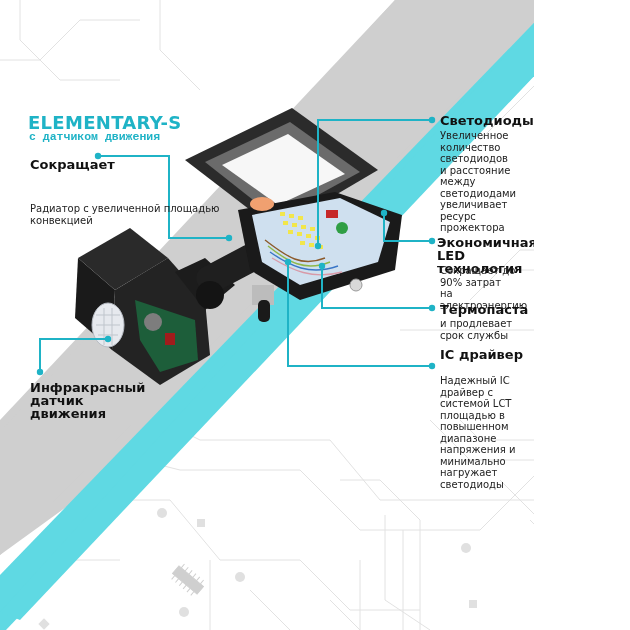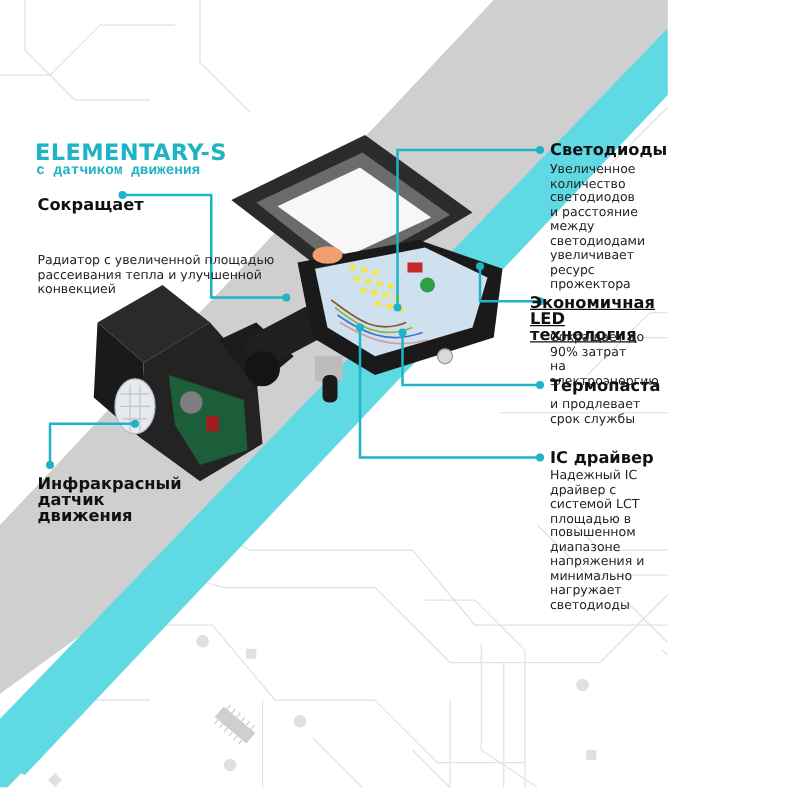--- a/index.html
+++ b/index.html
@@ -175,46 +175,45 @@
         <circle cx="108" cy="339" r="3.2"></circle>
     </g>
   </svg>
 
   <div class="title">ELEMENTARY-S</div>
   <div class="subtitle">с датчиком движения</div>
 
   <div class="callout-title" style="left:30px; top:158px;">Сокращает</div>
   <div class="callout-desc" style="left:30px; top:175px;margin-top:28px;">
     <div>Радиатор с увеличенной площадью</div>
-    <div>рассеивания тепла и улучшенной</div>
     <div>конвекцией</div>
   </div>
 
   <div class="callout-title" style="left:440px; top:114px;">Светодиоды</div>
   <div class="callout-desc" style="left:440px; top:130px;">
     <div>Увеличенное количество светодиодов</div>
     <div>и расстояние между светодиодами</div>
     <div>увеличивает ресурс прожектора</div>
   </div>
 
-  <div class="callout-title" style="left:424px; top:236px;text-decoration:underline;">
+  <div class="callout-title" style="left:437px; top:236px;">
     <div>Экономичная</div>
     <div>LED технология</div>
   </div>
   <div class="callout-desc" style="left:440px; top:265px;">
     <div>Сокращает до 90% затрат</div>
     <div>на электроэнергию</div>
   </div>
 
   <div class="callout-title" style="left:440px; top:303px;">Термопаста</div>
   <div class="callout-desc" style="left:440px; top:318px;">
     <div>и продлевает срок службы</div>
   </div>
 
-  <div class="callout-title" style="left:440px; top:360px;">IC драйвер</div>
+  <div class="callout-title" style="left:440px; top:348px;">IC драйвер</div>
   <div class="callout-desc" style="left:440px; top:375px;">
     <div>Надежный IC драйвер с системой LCT</div>
     <div>площадью в повышенном диапазоне</div>
     <div>напряжения и минимально нагружает</div>
     <div>светодиоды</div>
   </div>
 
   <div class="callout-title" style="left:30px; top:381px; line-height:13px;">
     <div>Инфракрасный</div>
     <div>датчик</div>

